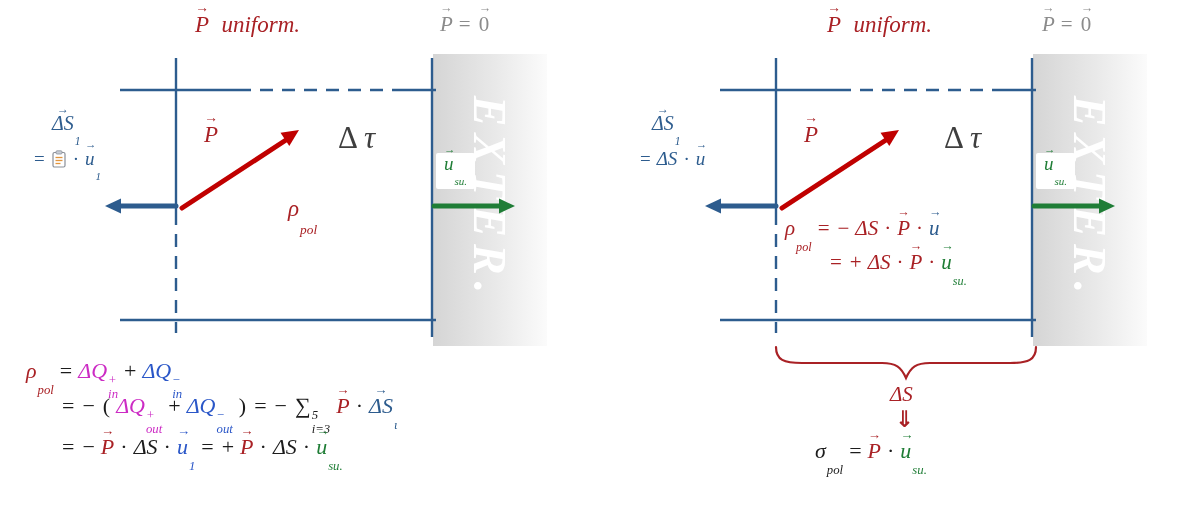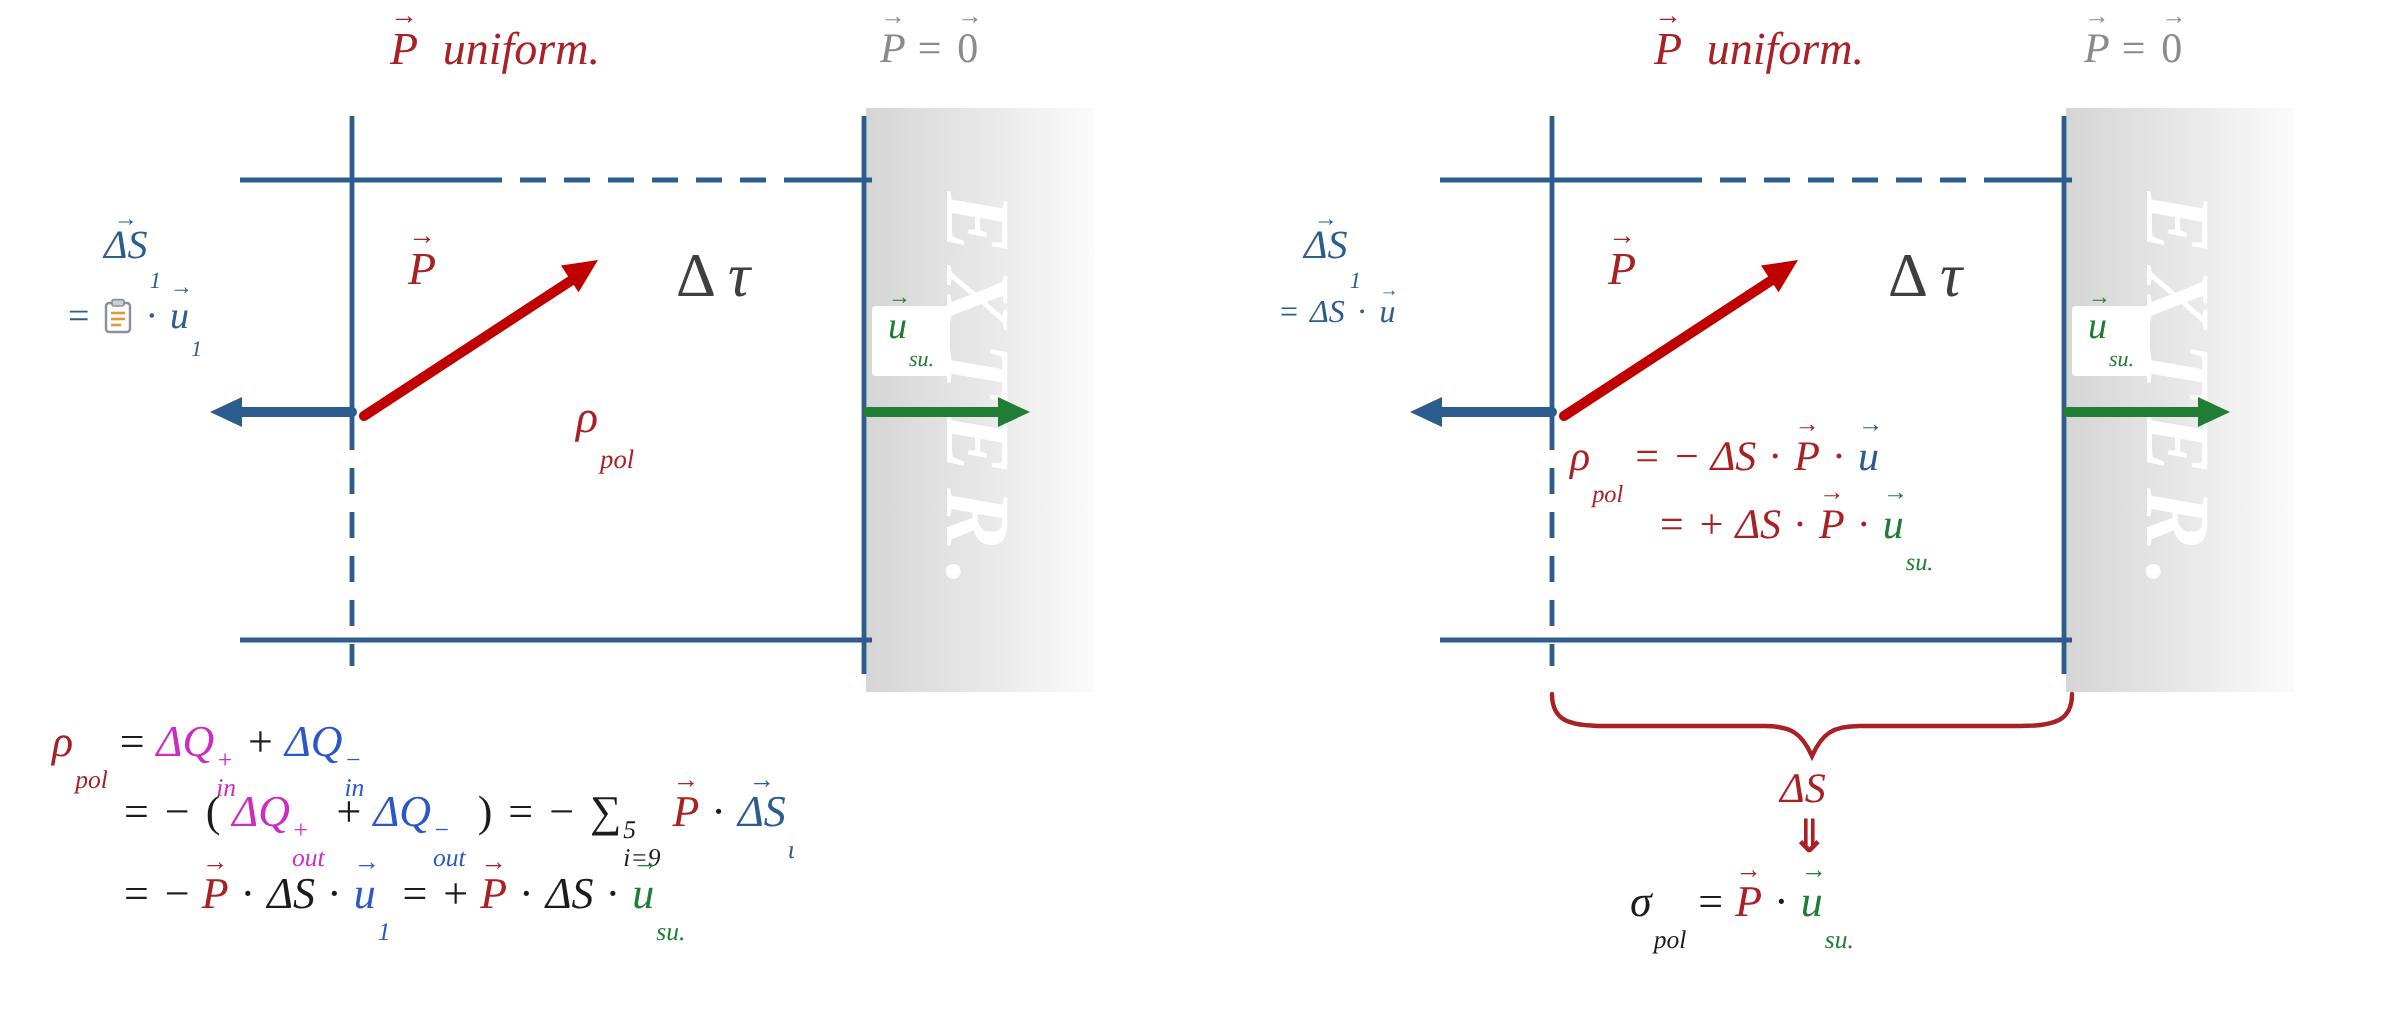--- a/index.html
+++ b/index.html
@@ -113,21 +113,21 @@
             <span class="sub">in</span>
           </span></span></div>
     <div class="math" style="left:58px;top:393px;font-size:22px;"><span class="tok up c-ink"><span class="base">=</span></span><span class="tok up c-ink"><span class="base">−</span></span><span class="tok up c-ink"><span class="base">(</span></span><span class="tok c-magenta"><span class="base">ΔQ</span><span class="ss">
             <span class="sup">+</span>
             <span class="sub">out</span>
           </span></span><span class="tok up c-ink"><span class="base">+</span></span><span class="tok c-blue"><span class="base">ΔQ</span><span class="ss">
             <span class="sup">−</span>
             <span class="sub">out</span>
           </span></span><span class="tok up c-ink"><span class="base">)</span></span><span class="tok up c-ink"><span class="base">=</span></span><span class="tok up c-ink"><span class="base">−</span></span><span class="tok up c-ink"><span class="base">∑</span><span class="ss">
             <span class="sup">5</span>
-            <span class="sub">i=9</span>
+            <span class="sub">i=3</span>
           </span></span><span class="tok vec c-red"><span class="base">P</span></span><span class="tok up c-ink"><span class="base">·</span></span><span class="tok vec c-steel"><span class="base">ΔS</span><span class="ss">
             <span class="sup"></span>
             <span class="sub">ι</span>
           </span></span></div>
     <div class="math" style="left:58px;top:434px;font-size:22px;"><span class="tok up c-ink"><span class="base">=</span></span><span class="tok up c-ink"><span class="base">−</span></span><span class="tok vec c-red"><span class="base">P</span></span><span class="tok up c-ink"><span class="base">·</span></span><span class="tok c-ink"><span class="base">ΔS</span></span><span class="tok up c-ink"><span class="base">·</span></span><span class="tok vec c-blue"><span class="base">u</span><span class="ss">
             <span class="sup"></span>
             <span class="sub">1</span>
           </span></span><span class="tok up c-ink"><span class="base">=</span></span><span class="tok up c-ink"><span class="base">+</span></span><span class="tok vec c-red"><span class="base">P</span></span><span class="tok up c-ink"><span class="base">·</span></span><span class="tok c-ink"><span class="base">ΔS</span></span><span class="tok up c-ink"><span class="base">·</span></span><span class="tok vec c-green"><span class="base">u</span><span class="ss">
             <span class="sup"></span>
             <span class="sub">su.</span>
@@ -154,21 +154,21 @@
       <polygon class="f-green" points="515,206 499,198.5 499,213.5"></polygon>
       <path class="brace" d="M176,347 C176,360 184,363 202,363 L282,363 C296,363 301,367 306,378 C311,367 316,363 330,363 L410,363 C428,363 436,360 436,347"></path>
     </svg>
 
     <div class="math b" style="left:225px;top:12px;font-size:23px;"><span class="tok vec c-red"><span class="base">P</span></span><span class="tok c-red" style="margin-left: 0.45em;"><span class="base">uniform.</span></span></div>
     <div class="math b" style="left:440px;top:12px;font-size:21px;"><span class="tok vec c-gray"><span class="base">P</span></span><span class="tok up c-gray"><span class="base">=</span></span><span class="tok up vec c-gray"><span class="base">0</span></span></div>
     <div class="math b" style="left:50px;top:112px;font-size:20px;"><span class="tok vec c-steel"><span class="base">ΔS</span><span class="ss">
             <span class="sup"></span>
             <span class="sub">1</span>
           </span></span></div>
-    <div class="math b" style="left:36px;top:148px;font-size:16px;"><span class="tok up c-steel"><span class="base">=</span></span><span class="tok c-steel"><span class="base">ΔS</span></span><span class="tok up c-steel"><span class="base">·</span></span><span class="tok vec c-steel"><span class="base">u</span></span></div>
+    <div class="math b" style="left:36px;top:148px;font-size:19px;"><span class="tok up c-steel"><span class="base">=</span></span><span class="tok c-steel"><span class="base">ΔS</span></span><span class="tok up c-steel"><span class="base">·</span></span><span class="tok vec c-steel"><span class="base">u</span></span></div>
     <div class="math b" style="left:202px;top:122px;font-size:23px;"><span class="tok vec c-red"><span class="base">P</span></span></div>
     <div class="math b" style="left:340px;top:120px;font-size:31px;"><span class="tok up c-dgray"><span class="base">Δ</span></span><span class="tok c-dgray"><span class="base">τ</span></span></div>
     <div class="math b chip" style="left:436px;top:153px;font-size:19px;"><span class="tok vec c-green"><span class="base">u</span><span class="ss">
             <span class="sup"></span>
             <span class="sub">su.</span>
           </span></span></div>
 
     <div class="math" style="left:183px;top:216px;font-size:21px;"><span class="tok c-red"><span class="base">ρ</span><span class="ss">
             <span class="sup"></span>
             <span class="sub">pol</span>

